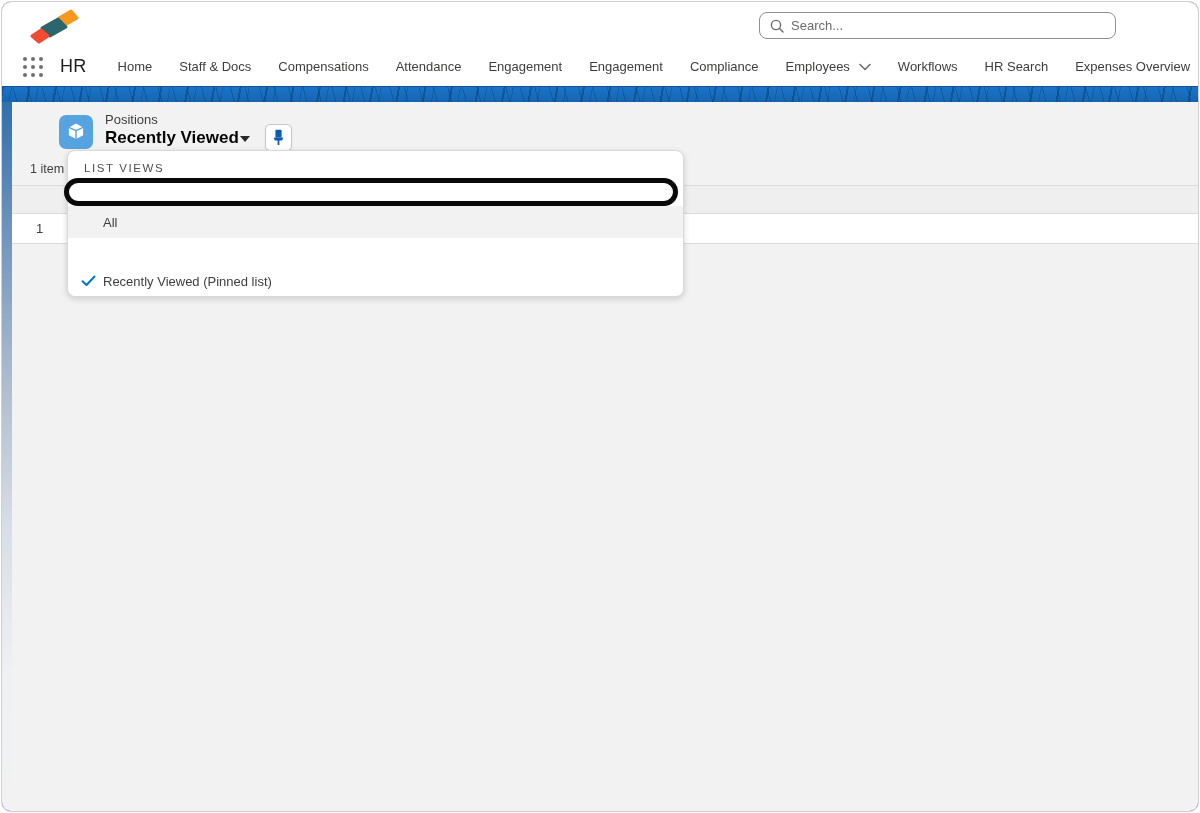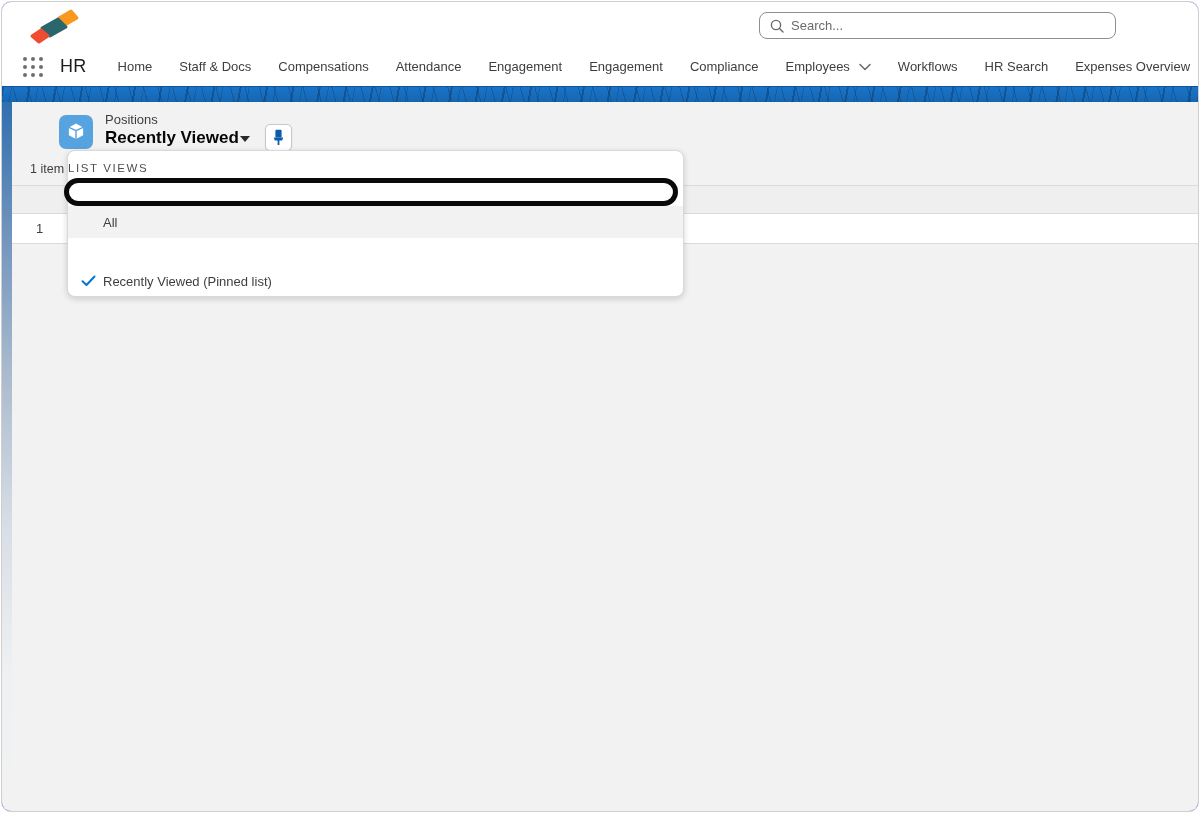--- a/index.html
+++ b/index.html
@@ -77,21 +77,21 @@
   .table-row { height:30px; background:#fff; border-bottom:1px solid #dcdbda; display:flex; align-items:center; }
   .rownum-cell { width:55px; text-align:center; font-size:13px; color:#3e3e3c; }
 
   
   .lv-dropdown {
     position:absolute; left:65px; top:148px; width:617px; z-index:40;
     background:#fff; border:1px solid #d9d9d9; border-radius:8px;
     box-shadow:0 2px 6px rgba(0,0,0,0.16); overflow:hidden;
   }
   .lv-section-label {
-    height:33px; display:flex; align-items:center; 
+    height:33px; display:flex; align-items:center; padding-left:16px;
     font-size:11.5px; color:#514f4d; letter-spacing:1.6px;
   }
   .lv-option { height:32px; display:flex; align-items:center; font-size:13px; color:#3e3e3c; cursor:pointer; }
   .lv-option.highlighted { background:#f3f2f2;margin-top:22px; }
   .lv-option .opt-label { padding-left:35px; }
   .lv-option.with-check { height:30px;margin-top:28px; }
   .lv-option.with-check .check { margin-left:13px; width:16px; display:flex; }
   .lv-option.with-check .opt-label { padding-left:6px; }
 
   

